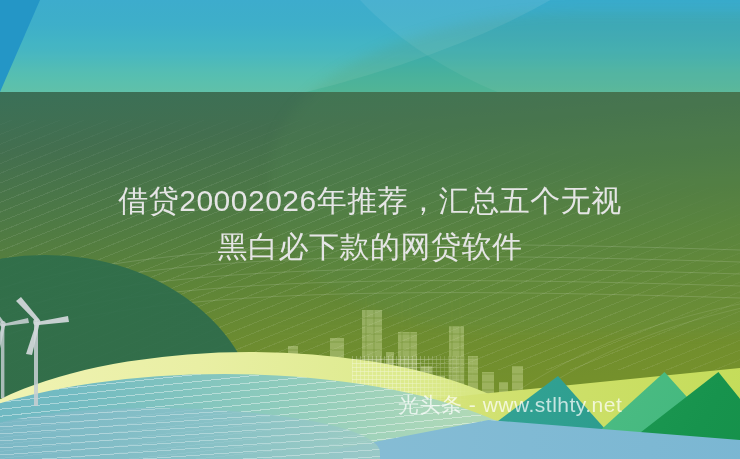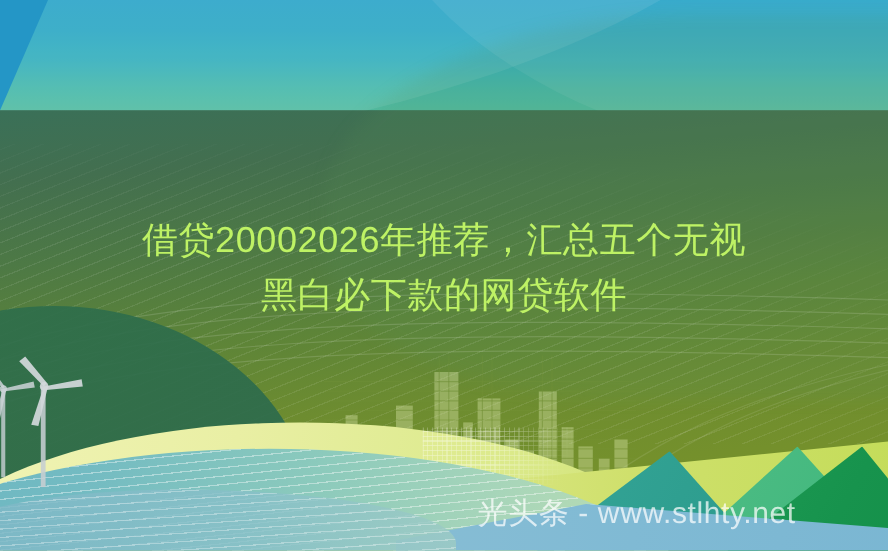--- a/index.html
+++ b/index.html
@@ -285,36 +285,36 @@
     width: 740px; height: 459px;
   }
 
   
   #headline {
     position: absolute;
     left: 0;
     top: 178px;
     width: 740px;
     text-align: center;
-    color: #bef264;
+    color: #e5e5e5;
     font-size: 30px;
     line-height: 46px;
     letter-spacing: 0.5px;
     font-weight: 400;
     white-space: pre-line;
     z-index: 20;
   }
 
   
   #watermark {
     position: absolute;
     left: 398px;
-    top: 414px;
+    top: 391px;
     color: rgba(255,255,255,0.72);
-    font-size: 25px;
+    font-size: 21px;
     line-height: 28px;
     letter-spacing: 0.5px;
     white-space: nowrap;
     z-index: 21;
   }
 </style>
 </head>
 <body>
 
 <div id="banner">

